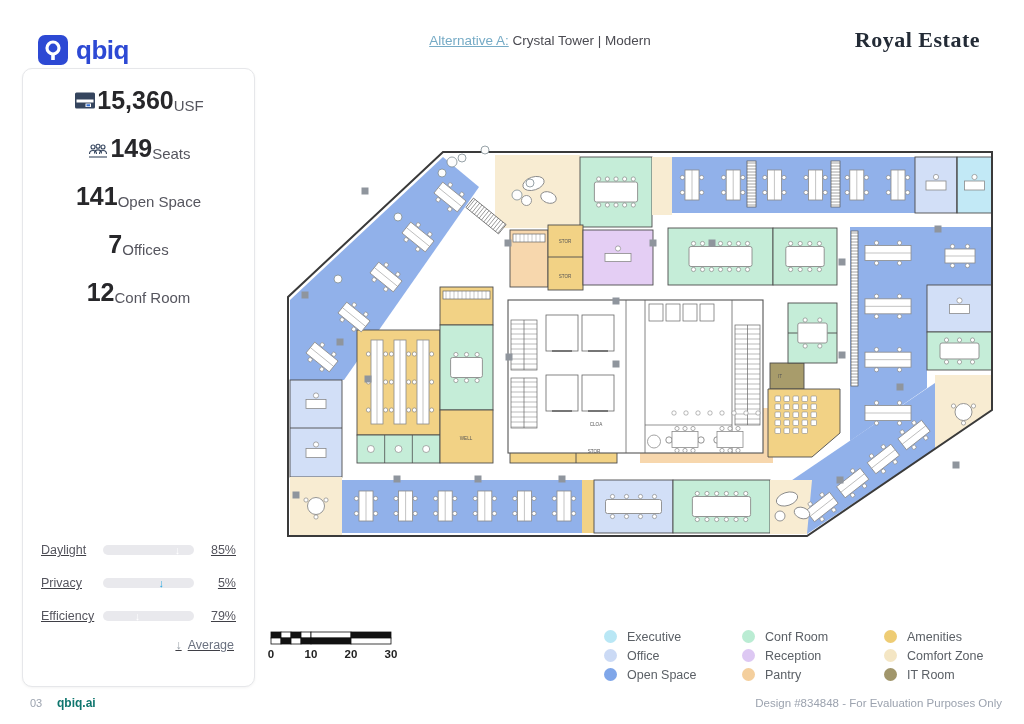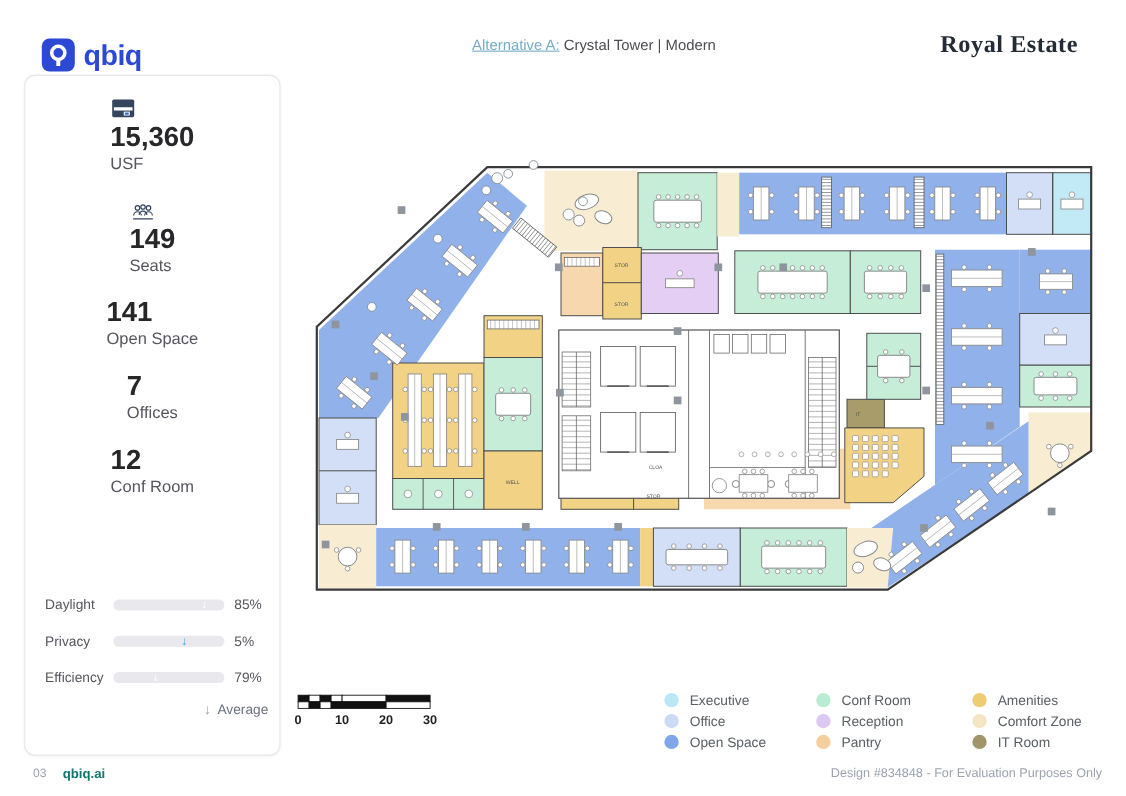--- a/index.html
+++ b/index.html
@@ -11,31 +11,31 @@
   .logo-mark svg{position:absolute;left:0;top:0;}
   .logo-text{font-size:26px;font-weight:700;color:#2d49d4;letter-spacing:-.5px;line-height:30px;}
   .header-title{position:absolute;left:256px;right:200px;top:33px;text-align:center;font-size:13.5px;color:#4b4b52;}
   .header-title .alt{color:#76abc6;text-decoration:underline;}
   .client{position:absolute;right:44px;top:27px;font-family:"Liberation Serif",serif;font-size:22px;
           font-weight:700;color:#232b36;letter-spacing:.5px;}
   
   .card{position:absolute;left:22px;top:68px;width:231px;height:617px;background:#fff;
         border:1px solid #e6e7ea;border-radius:10px;box-shadow:0 1px 3px rgba(0,0,0,.05);}
   .stats{position:absolute;left:0;right:0;top:18px;display:flex;flex-direction:column;align-items:center;}
-  .stat{display:flex;flex-direction:column;align-items:flex-start;margin-bottom:21px;}
+  .stat{display:flex;align-items:flex-end;margin-bottom:21px;}
   .stat .ic{margin-bottom:3px;height:22px;display:flex;align-items:flex-end;}
   .stat .v{font-size:25px;font-weight:700;color:#27272a;line-height:1.08;}
   .stat .l{font-size:15px;color:#55555e;margin-top:2px;}
-  .sliders{position:absolute;left:18px;right:8px;top:474px;}
+  .sliders{position:absolute;left:18px;right:18px;top:474px;text-decoration:underline;}
   .srow{display:flex;align-items:center;margin-bottom:19px;font-size:12.5px;color:#55555e;}
   .srow .slabel{width:62px;flex:0 0 auto;}
   .track{flex:1;height:10px;border-radius:5px;background:#e9e9ed;position:relative;margin-right:9px;}
   .fill{height:10px;border-radius:5px;background:#2ba8e0;min-width:9px;}
   .marker{position:absolute;top:-3px;transform:translateX(-50%);font-size:11px;line-height:16px;font-weight:700;}
-  .pct{width:33px;flex:0 0 auto;}
+  .pct{width:33px;text-align:right;flex:0 0 auto;}
   .avgnote{display:flex;justify-content:flex-end;align-items:center;gap:6px;font-size:12.5px;color:#6b7280;margin-top:-4px;padding-right:2px;}
   .avgnote .arr{color:#9aa1aa;font-weight:700;}
   
   #floorplan{position:absolute;left:280px;top:135px;width:740px;height:490px;}
   
   #scalebar{position:absolute;left:266px;top:629px;width:140px;height:34px;}
   
   .legend{position:absolute;left:604px;top:627px;width:412px;display:grid;
           grid-template-columns:138px 142px 132px;grid-auto-flow:column;grid-template-rows:repeat(3,19px);text-align:right;}
   .litem{display:flex;align-items:center;gap:10px;font-size:12.5px;color:#5b6066;}

